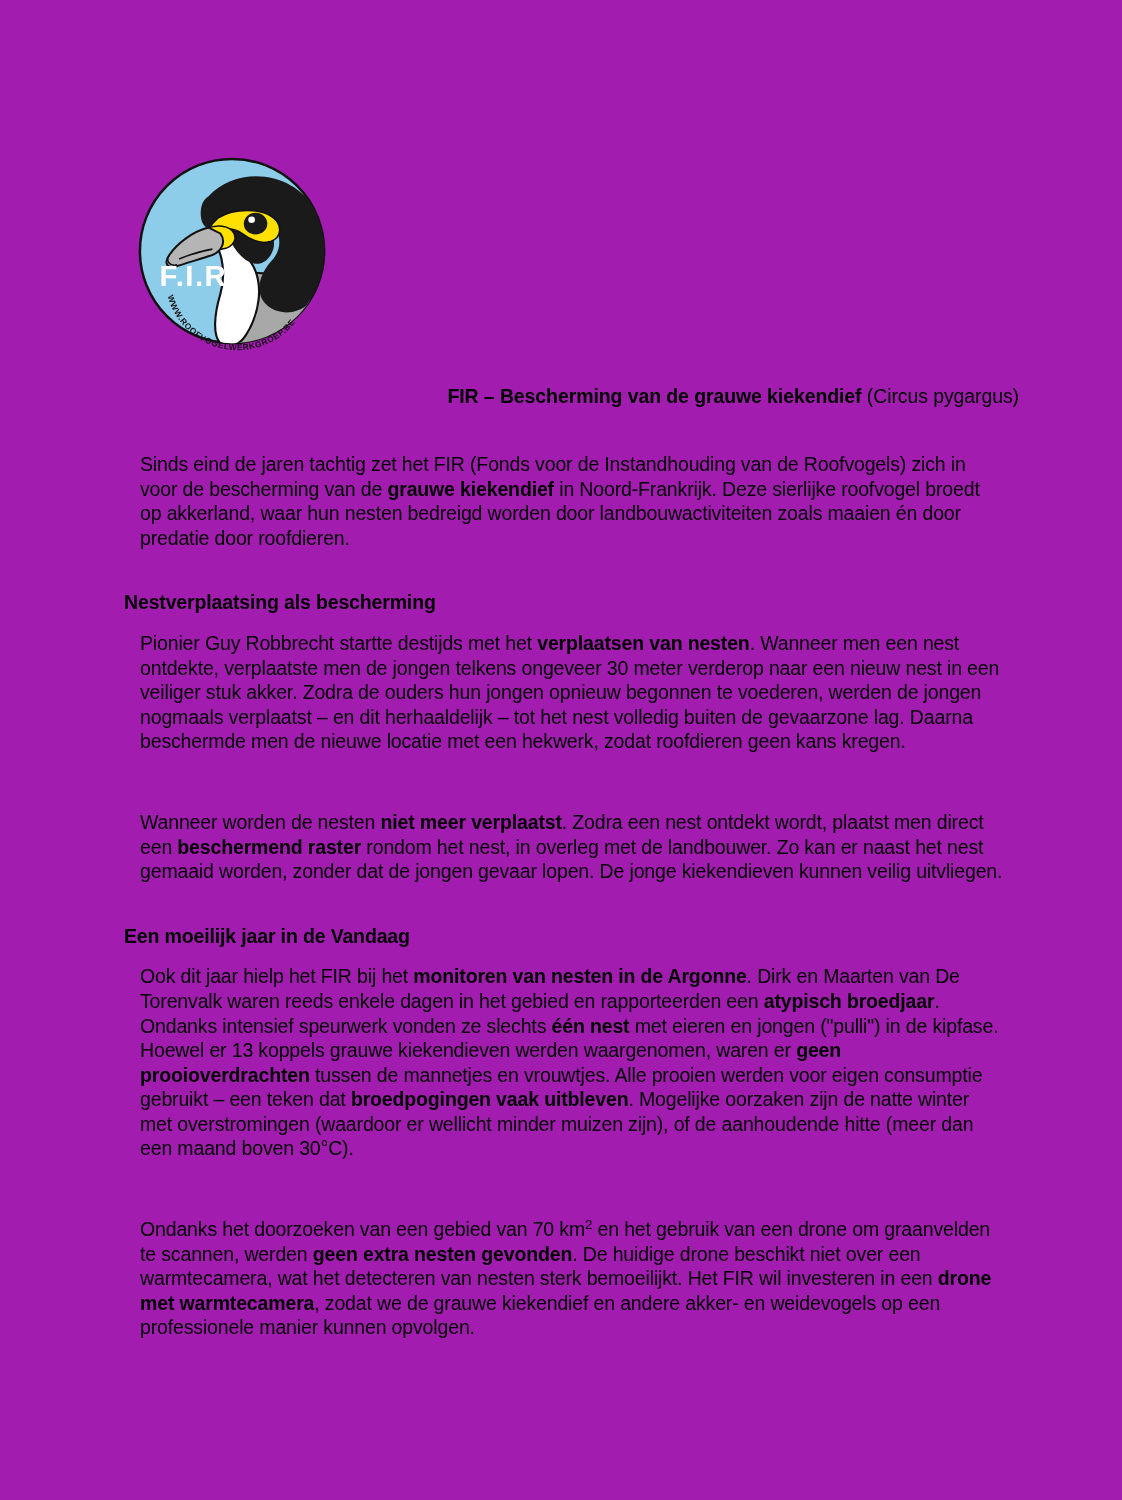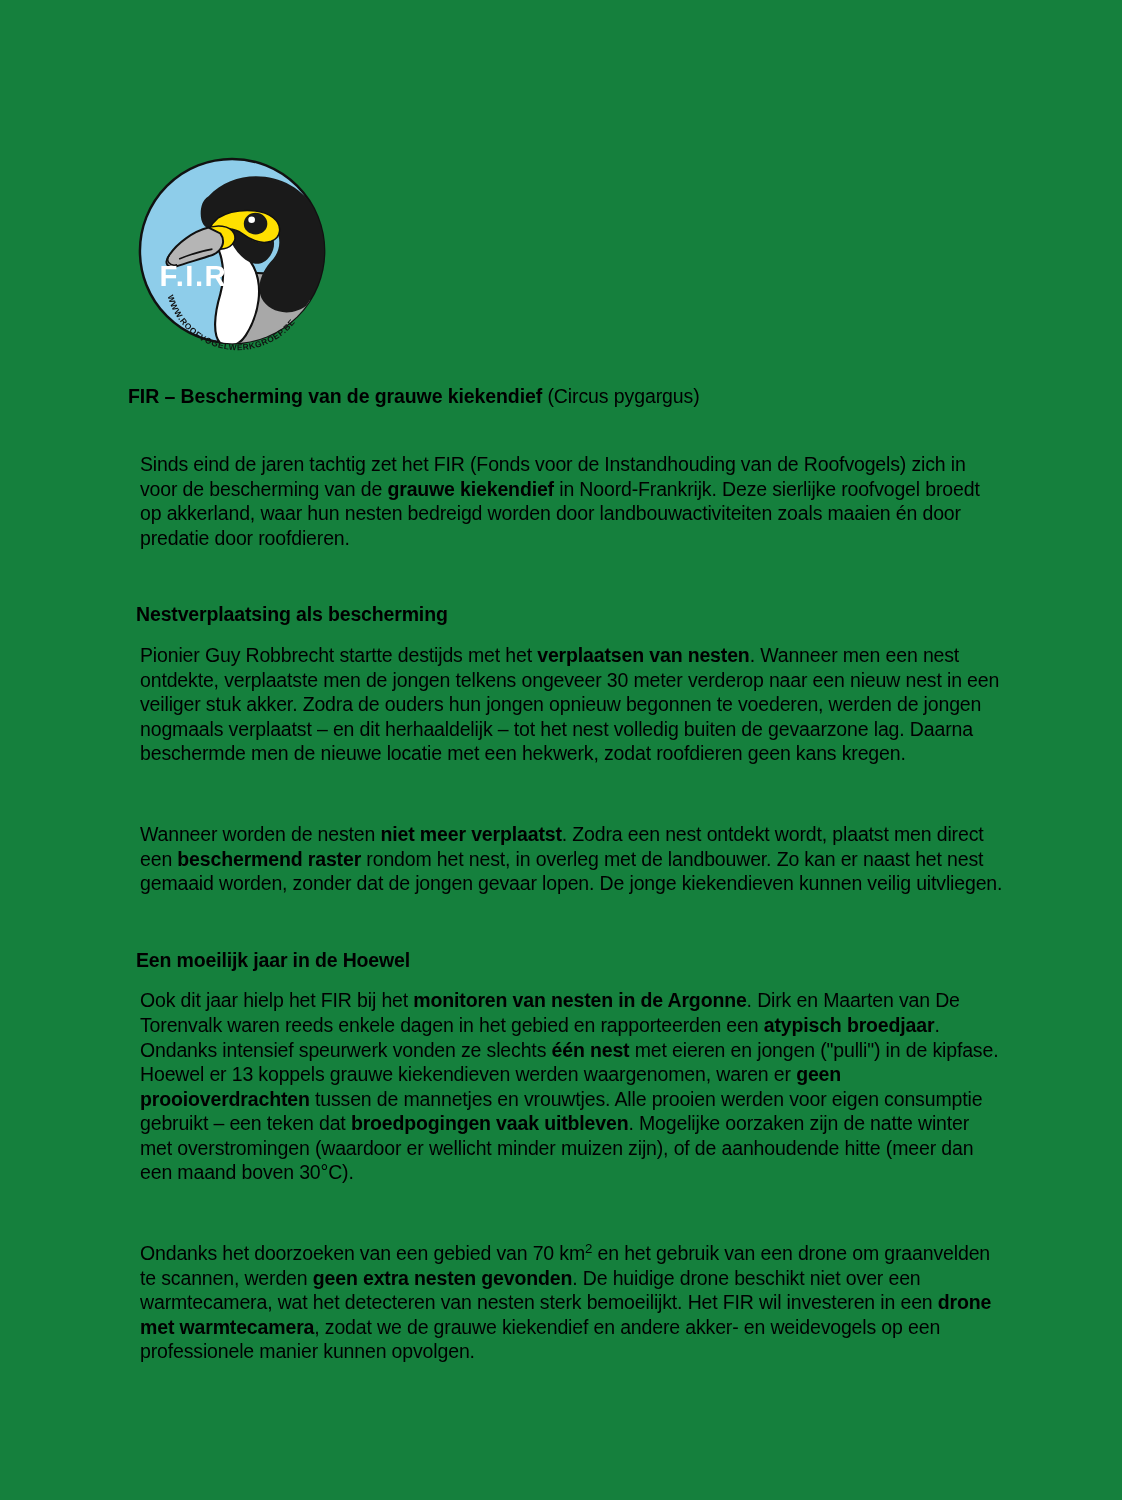--- a/index.html
+++ b/index.html
@@ -12,21 +12,21 @@
     height: 1500px;
     position: relative;
     font-family: "Liberation Sans", sans-serif;
     color: #000000;
     overflow: hidden;
   }
 
   .page {
     position: absolute;
     inset: 0;
-    background: #15803d;
+    background: #a21caf;
   }
 
   
   .logo-wrap {
     position: absolute;
     left: 136px;
     top: 157px;
     width: 196px;
     height: 196px;
   }
@@ -36,40 +36,41 @@
   .content {
     position: absolute;
     left: 124px;
     top: 383px;
     width: 895px;
   }
 
   .doc-title {
     font-size: 19.5px;
     line-height: 26px;
-    margin: 0 0 0 4px;
+    margin: 0 0 0 10px;
     font-weight: normal;
     letter-spacing: -0.1px;
+    text-align: right;
   }
   .doc-title b { font-weight: bold; }
 
   p.para {
     font-size: 19.5px;
     line-height: 24.6px;
     margin: 16px;
     letter-spacing: -0.15px;
     text-align: left;
   }
   p.para b { font-weight: bold; }
 
   h2.heading {
     font-size: 19.5px;
     line-height: 24.6px;
     font-weight: bold;
-    margin: 12px;
+    margin: 0;
     letter-spacing: -0.15px;
   }
 
   .gap-lg { height: 27px; }
   .gap-md { height: 24px; }
 
   .sup { font-size: 0.68em; vertical-align: super; line-height: 0; }
 </style>
 </head>
 <body>
@@ -139,21 +140,21 @@
 
     <h2 class="heading">Nestverplaatsing als bescherming</h2>
     <p class="para"><span>Pionier Guy Robbrecht startte destijds met het </span><b>verplaatsen van nesten</b><span>. Wanneer men een nest ontdekte, verplaatste men de jongen telkens ongeveer 30 meter verderop naar een nieuw nest in een veiliger stuk akker. Zodra de ouders hun jongen opnieuw begonnen te voederen, werden de jongen nogmaals verplaatst – en dit herhaaldelijk – tot het nest volledig buiten de gevaarzone lag. Daarna beschermde men de nieuwe locatie met een hekwerk, zodat roofdieren geen kans kregen.</span></p>
 
     <div class="gap-md"></div>
 
     <p class="para"><span>Wanneer worden de nesten </span><b>niet meer verplaatst</b><span>. Zodra een nest ontdekt wordt, plaatst men direct een </span><b>beschermend raster</b><span> rondom het nest, in overleg met de landbouwer. Zo kan er naast het nest gemaaid worden, zonder dat de jongen gevaar lopen. De jonge kiekendieven kunnen veilig uitvliegen.</span></p>
 
     <div class="gap-md"></div>
 
-    <h2 class="heading">Een moeilijk jaar in de Hoewel</h2>
+    <h2 class="heading">Een moeilijk jaar in de Vandaag</h2>
     <p class="para"><span>Ook dit jaar hielp het FIR bij het </span><b>monitoren van nesten in de Argonne</b><span>. Dirk en Maarten van De Torenvalk waren reeds enkele dagen in het gebied en rapporteerden een </span><b>atypisch broedjaar</b><span>. Ondanks intensief speurwerk vonden ze slechts </span><b>één nest</b><span> met eieren en jongen ("pulli") in de kipfase. Hoewel er 13 koppels grauwe kiekendieven werden waargenomen, waren er </span><b>geen prooioverdrachten</b><span> tussen de mannetjes en vrouwtjes. Alle prooien werden voor eigen consumptie gebruikt – een teken dat </span><b>broedpogingen vaak uitbleven</b><span>. Mogelijke oorzaken zijn de natte winter met overstromingen (waardoor er wellicht minder muizen zijn), of de aanhoudende hitte (meer dan een maand boven 30°C).</span></p>
 
     <div class="gap-md"></div>
 
     <p class="para"><span>Ondanks het doorzoeken van een gebied van 70 km</span><span class="sup">2</span><span> en het gebruik van een drone om graanvelden te scannen, werden </span><b>geen extra nesten gevonden</b><span>. De huidige drone beschikt niet over een warmtecamera, wat het detecteren van nesten sterk bemoeilijkt. Het FIR wil investeren in een </span><b>drone met warmtecamera</b><span>, zodat we de grauwe kiekendief en andere akker- en weidevogels op een professionele manier kunnen opvolgen.</span></p>
 
     <div class="gap-md"></div>
 
 
 

